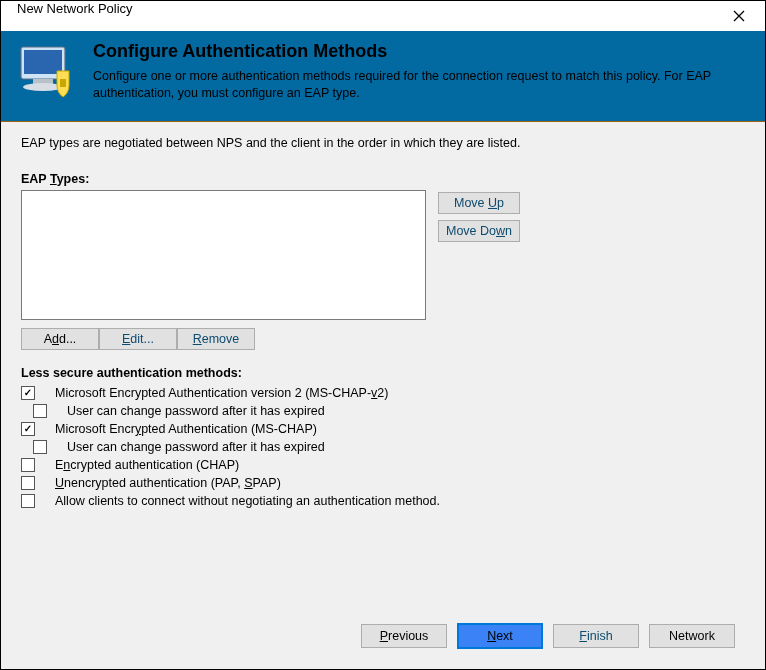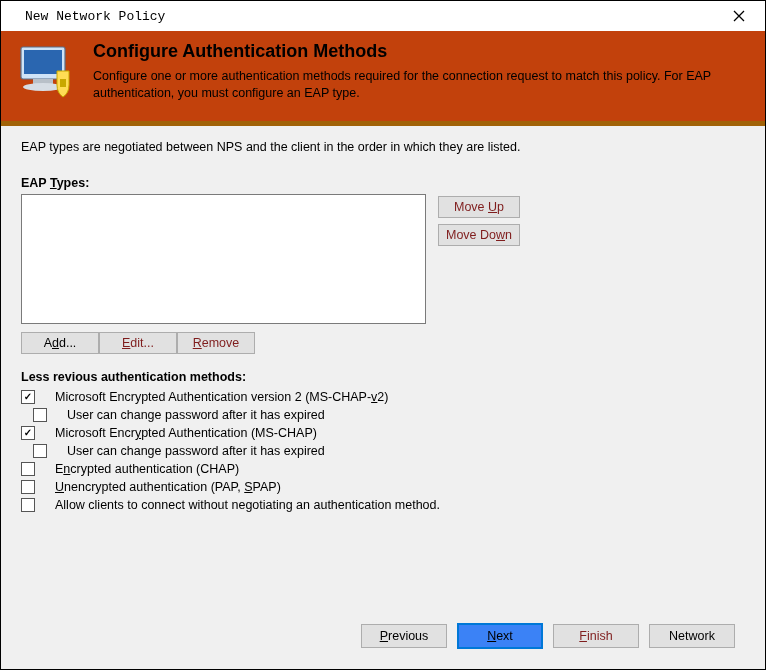--- a/index.html
+++ b/index.html
@@ -15,44 +15,43 @@
     width: 766px;
     height: 670px;
     border: 1px solid #000;
     background: #fff;
     display: flex;
     flex-direction: column;
   }
   .titlebar {
     height: 30px;
     display: flex;
-    align-items: center;
+    align-items: flex-start;
     justify-content: space-between;
-    padding: 0 10px 0 24px;
-    background: #fff;
-    font-family: Liberation Mono, monospace;
+    padding: 0 10px 0 16px;
+    background: #fff;
   }
   .titlebar .title {
     font-size: 13px;
   }
   .titlebar .close {
     width: 32px;
     height: 100%;
     display: flex;
     align-items: center;
     justify-content: center;
     font-size: 16px;
     cursor: pointer;
   }
   .header {
     display: flex;
     padding: 10px 16px 18px 16px;
     gap: 14px;
-    border-bottom: 5px solid #a16207;
-    background: #c2410c;
+    border-bottom: 1px solid #a16207;
+    background: #0369a1;
   }
   .header-icon {
     width: 62px;
     height: 60px;
     flex: 0 0 auto;
     margin-top: 2px;
   }
   .header-text h1 {
     margin: 0 0 6px 0;
     font-size: 18px;
@@ -97,21 +96,21 @@
   button.std {
     font-family: inherit;
     font-size: 12.5px;
     padding: 3px 0;
     background: #e1e1e1;
     border: 1px solid #adadad;
     min-width: 82px;
     cursor: pointer;
   }
   button.std:disabled {
-    color: #7f1d1d;
+    color: #0c4a6e;
     cursor: default;
   }
   .list-btns {
     display: flex;
     margin-top: 8px;
   }
   .list-btns button.std { min-width: 78px; padding: 3px 10px; }
   .section-header {
     font-weight: 600;
     margin-top: 16px;
@@ -205,21 +204,21 @@
         <button class="std" disabled="">Move Do<span class="u">w</span>n</button>
       </div>
     </div>
 
     <div class="list-btns">
       <button class="std">A<span class="u">d</span>d...</button>
       <button class="std" disabled=""><span class="u">E</span>dit...</button>
       <button class="std" disabled=""><span class="u">R</span>emove</button>
     </div>
 
-    <div class="section-header">Less revious authentication methods:</div>
+    <div class="section-header">Less secure authentication methods:</div>
 
     <div class="chk-row">
       <span class="chk checked"></span>
       <span>Microsoft Encrypted Authentication version 2 (MS-CHAP-<span class="u">v</span>2)</span>
     </div>
     <div class="chk-row indent">
       <span class="chk"></span>
       <span>User can change password after it has expired</span>
     </div>
     <div class="chk-row">

